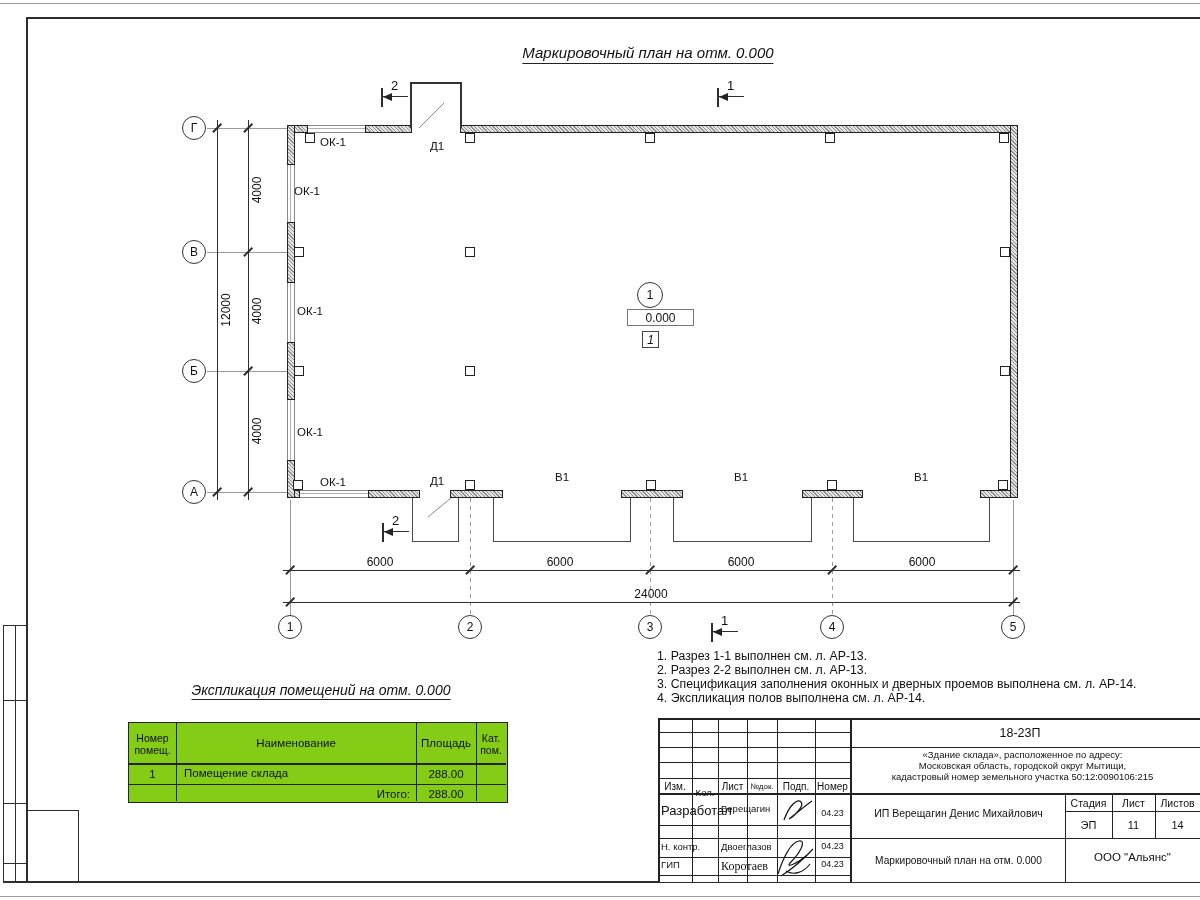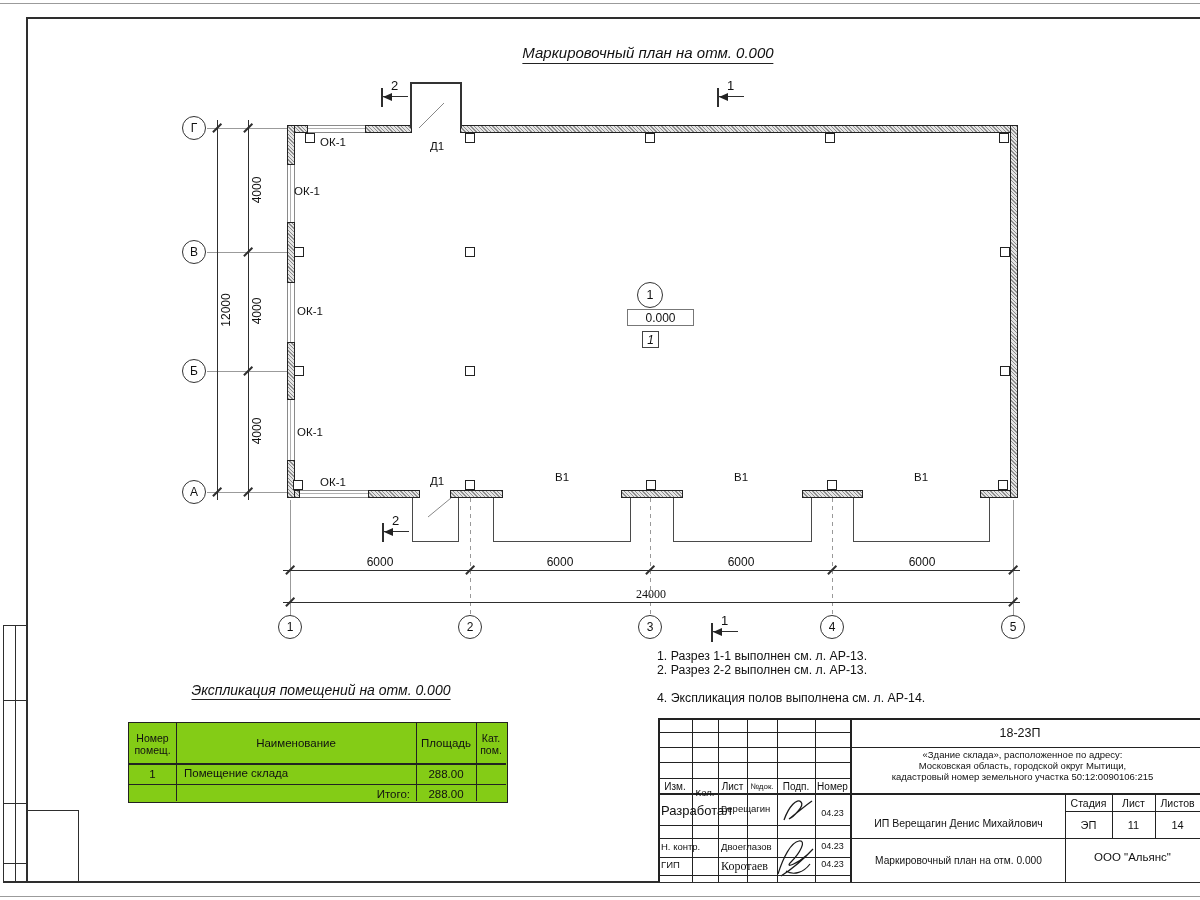--- a/index.html
+++ b/index.html
@@ -131,21 +131,21 @@
   <div class="tick" style="left:242px;top:251px;"></div>
   <div class="tick" style="left:242px;top:370px;"></div>
   <div class="tick" style="left:242px;top:491px;"></div>
   <div class="tick" style="left:211px;top:127px;"></div>
   <div class="tick" style="left:211px;top:491px;"></div>
 
   <div class="txt ctr dim" style="left:380px;top:555px;">6000</div>
   <div class="txt ctr dim" style="left:560px;top:555px;">6000</div>
   <div class="txt ctr dim" style="left:741px;top:555px;">6000</div>
   <div class="txt ctr dim" style="left:922px;top:555px;">6000</div>
-  <div class="txt ctr dim" style="left:651px;top:587px;font-family:Liberation Serif, serif;">24000</div>
+  <div class="txt ctr dim" style="left:651px;top:587px;">24000</div>
   <div class="txt rotc dim" style="left:257px;top:190px;">4000</div>
   <div class="txt rotc dim" style="left:257px;top:311px;">4000</div>
   <div class="txt rotc dim" style="left:257px;top:431px;">4000</div>
   <div class="txt rotc dim" style="left:226px;top:310px;">12000</div>
 
   <div class="bub" style="left:182px;top:116px;">
       <span>Г</span>
     </div>
   <div class="bub" style="left:182px;top:240px;">
       <span>В</span>
@@ -208,20 +208,21 @@
   </div>
   <div class="cell" style="left:627px;top:309px;width:67px;height:17px;border:1px solid #777;font-size:12px;box-sizing:border-box;">
     <span>0.000</span>
   </div>
   <div class="cell" style="left:642px;top:331px;width:17px;height:17px;border:1.1px solid #444;font-size:12px;font-style:italic;box-sizing:border-box;">
     <span>1</span>
   </div>
 
   <div class="txt" style="left:657px;top:649px;font-size:12.3px;">1. Разрез 1-1 выполнен см. л. АР-13.</div>
   <div class="txt" style="left:657px;top:663px;font-size:12.3px;">2. Разрез 2-2 выполнен см. л. АР-13.</div>
+  <div class="txt" style="left:657px;top:677px;font-size:12.3px;">3. Спецификация заполнения оконных и дверных проемов выполнена см. л. АР-14.</div>
   <div class="txt" style="left:657px;top:691px;font-size:12.3px;">4. Экспликация полов выполнена см. л. АР-14.</div>
 
   <div class="txt ctr" style="left:321px;top:682px;font-size:14px;font-style:italic;border-bottom:1px solid #222;padding-bottom:1px;">Экспликация помещений на отм. 0.000</div>
 
   <div class="etab">
     <div class="ln" style="left:47px;top:0;width:1.4px;height:78px;"></div>
     <div class="ln" style="left:287px;top:0;width:1px;height:78px;"></div>
     <div class="ln" style="left:347px;top:0;width:1px;height:78px;"></div>
     <div class="ln" style="left:0;top:40px;width:377px;height:1.6px;"></div>
     <div class="ln" style="left:0;top:61px;width:377px;height:1px;"></div>
@@ -275,21 +276,21 @@
     <div class="txt" style="left:63px;top:123px;font-size:9.5px;">Двоеглазов</div>
     <div class="cell" style="left:157px;top:122px;width:35px;height:12px;font-size:9px;">04.23</div>
     <div class="txt" style="left:3px;top:141px;font-size:9.5px;">ГИП</div>
     <div class="txt" style="left:63px;top:141px;font-size:12px;font-family:Liberation Serif, serif;">Коротаев</div>
     <div class="cell" style="left:157px;top:140px;width:35px;height:12px;font-size:9px;">04.23</div>
 
     <div class="cell" style="left:192px;top:4px;width:340px;height:22px;font-size:12.5px;">18-23П</div>
     <div class="cell" style="left:192px;top:31px;width:345px;height:11px;font-size:9.5px;">«Здание склада», расположенное по адресу:</div>
     <div class="cell" style="left:192px;top:42px;width:345px;height:11px;font-size:9.5px;">Московская область, городской округ Мытищи,</div>
     <div class="cell" style="left:192px;top:53px;width:345px;height:11px;font-size:9.5px;">кадастровый номер земельного участка 50:12:0090106:215</div>
-    <div class="cell" style="left:194px;top:88px;width:213px;height:14px;font-size:10.5px;margin-top:10px;">ИП Верещагин Денис Михайлович</div>
+    <div class="cell" style="left:194px;top:88px;width:213px;height:14px;font-size:10.5px;">ИП Верещагин Денис Михайлович</div>
     <div class="cell" style="left:407px;top:78px;width:47px;height:13px;font-size:10.5px;">Стадия</div>
     <div class="cell" style="left:454px;top:78px;width:43px;height:13px;font-size:10.5px;">Лист</div>
     <div class="cell" style="left:497px;top:78px;width:45px;height:13px;font-size:10.5px;">Листов</div>
     <div class="cell" style="left:407px;top:99px;width:47px;height:15px;font-size:11px;">ЭП</div>
     <div class="cell" style="left:454px;top:99px;width:43px;height:15px;font-size:11px;">11</div>
     <div class="cell" style="left:497px;top:99px;width:45px;height:15px;font-size:11px;">14</div>
     <div class="cell" style="left:194px;top:135px;width:213px;height:14px;font-size:10.2px;">Маркировочный план на отм. 0.000</div>
     <div class="cell" style="left:407px;top:131px;width:135px;height:16px;font-size:11.5px;">ООО "Альянс"</div>
   </div>
 

